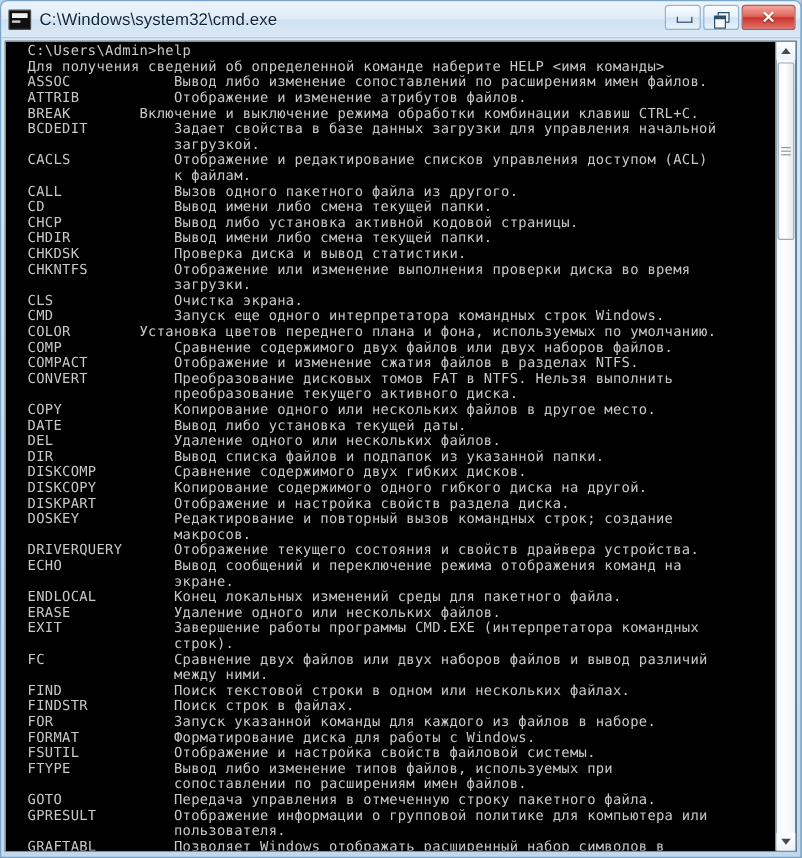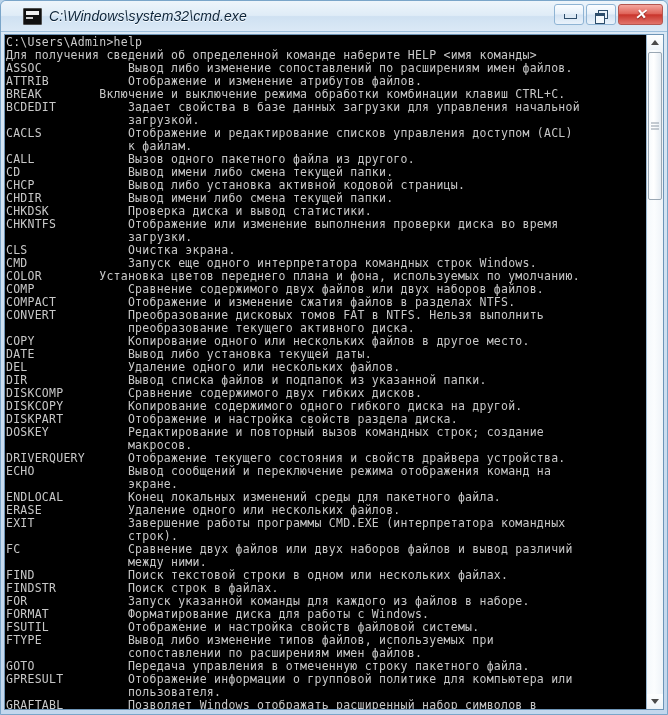--- a/index.html
+++ b/index.html
@@ -28,23 +28,22 @@
   }
 
   
   .titlebar {
     position: relative;
     height: 30px;
     background: linear-gradient(180deg, #eef5fb 0%, #dfecf7 48%, #cfe1f2 52%, #dbe9f6 100%);
     border-bottom: 1px solid #9dbfdc;
     display: flex;
     align-items: center;
-    padding-left: 22px;
+    padding-left: 6px;
     border-radius: 5px 5px 0 0;
-    font-style: italic;
   }
   .app-icon {
     width: 17px; height: 15px;
     background: #101010;
     border: 1px solid #4c4c4c;
     border-radius: 1px;
     position: relative;
     flex: 0 0 auto;
     margin-right: 7px;
   }
@@ -145,20 +144,21 @@
     overflow: hidden;
     padding: 1px 0 0 1px;
   }
   .console-lines {
     font-family: "DejaVu Sans Mono", monospace;
     font-size: 11.5px;
     line-height: 13px;
     color: #c8c8c8;
     white-space: pre;
     letter-spacing: 0.25px;
+    padding-left: 17px;
   }
   .console-lines .line {
     height: 13px;
     display: block;
   }
 
   
   .scrollbar {
     flex: 0 0 17px;
     width: 17px;

